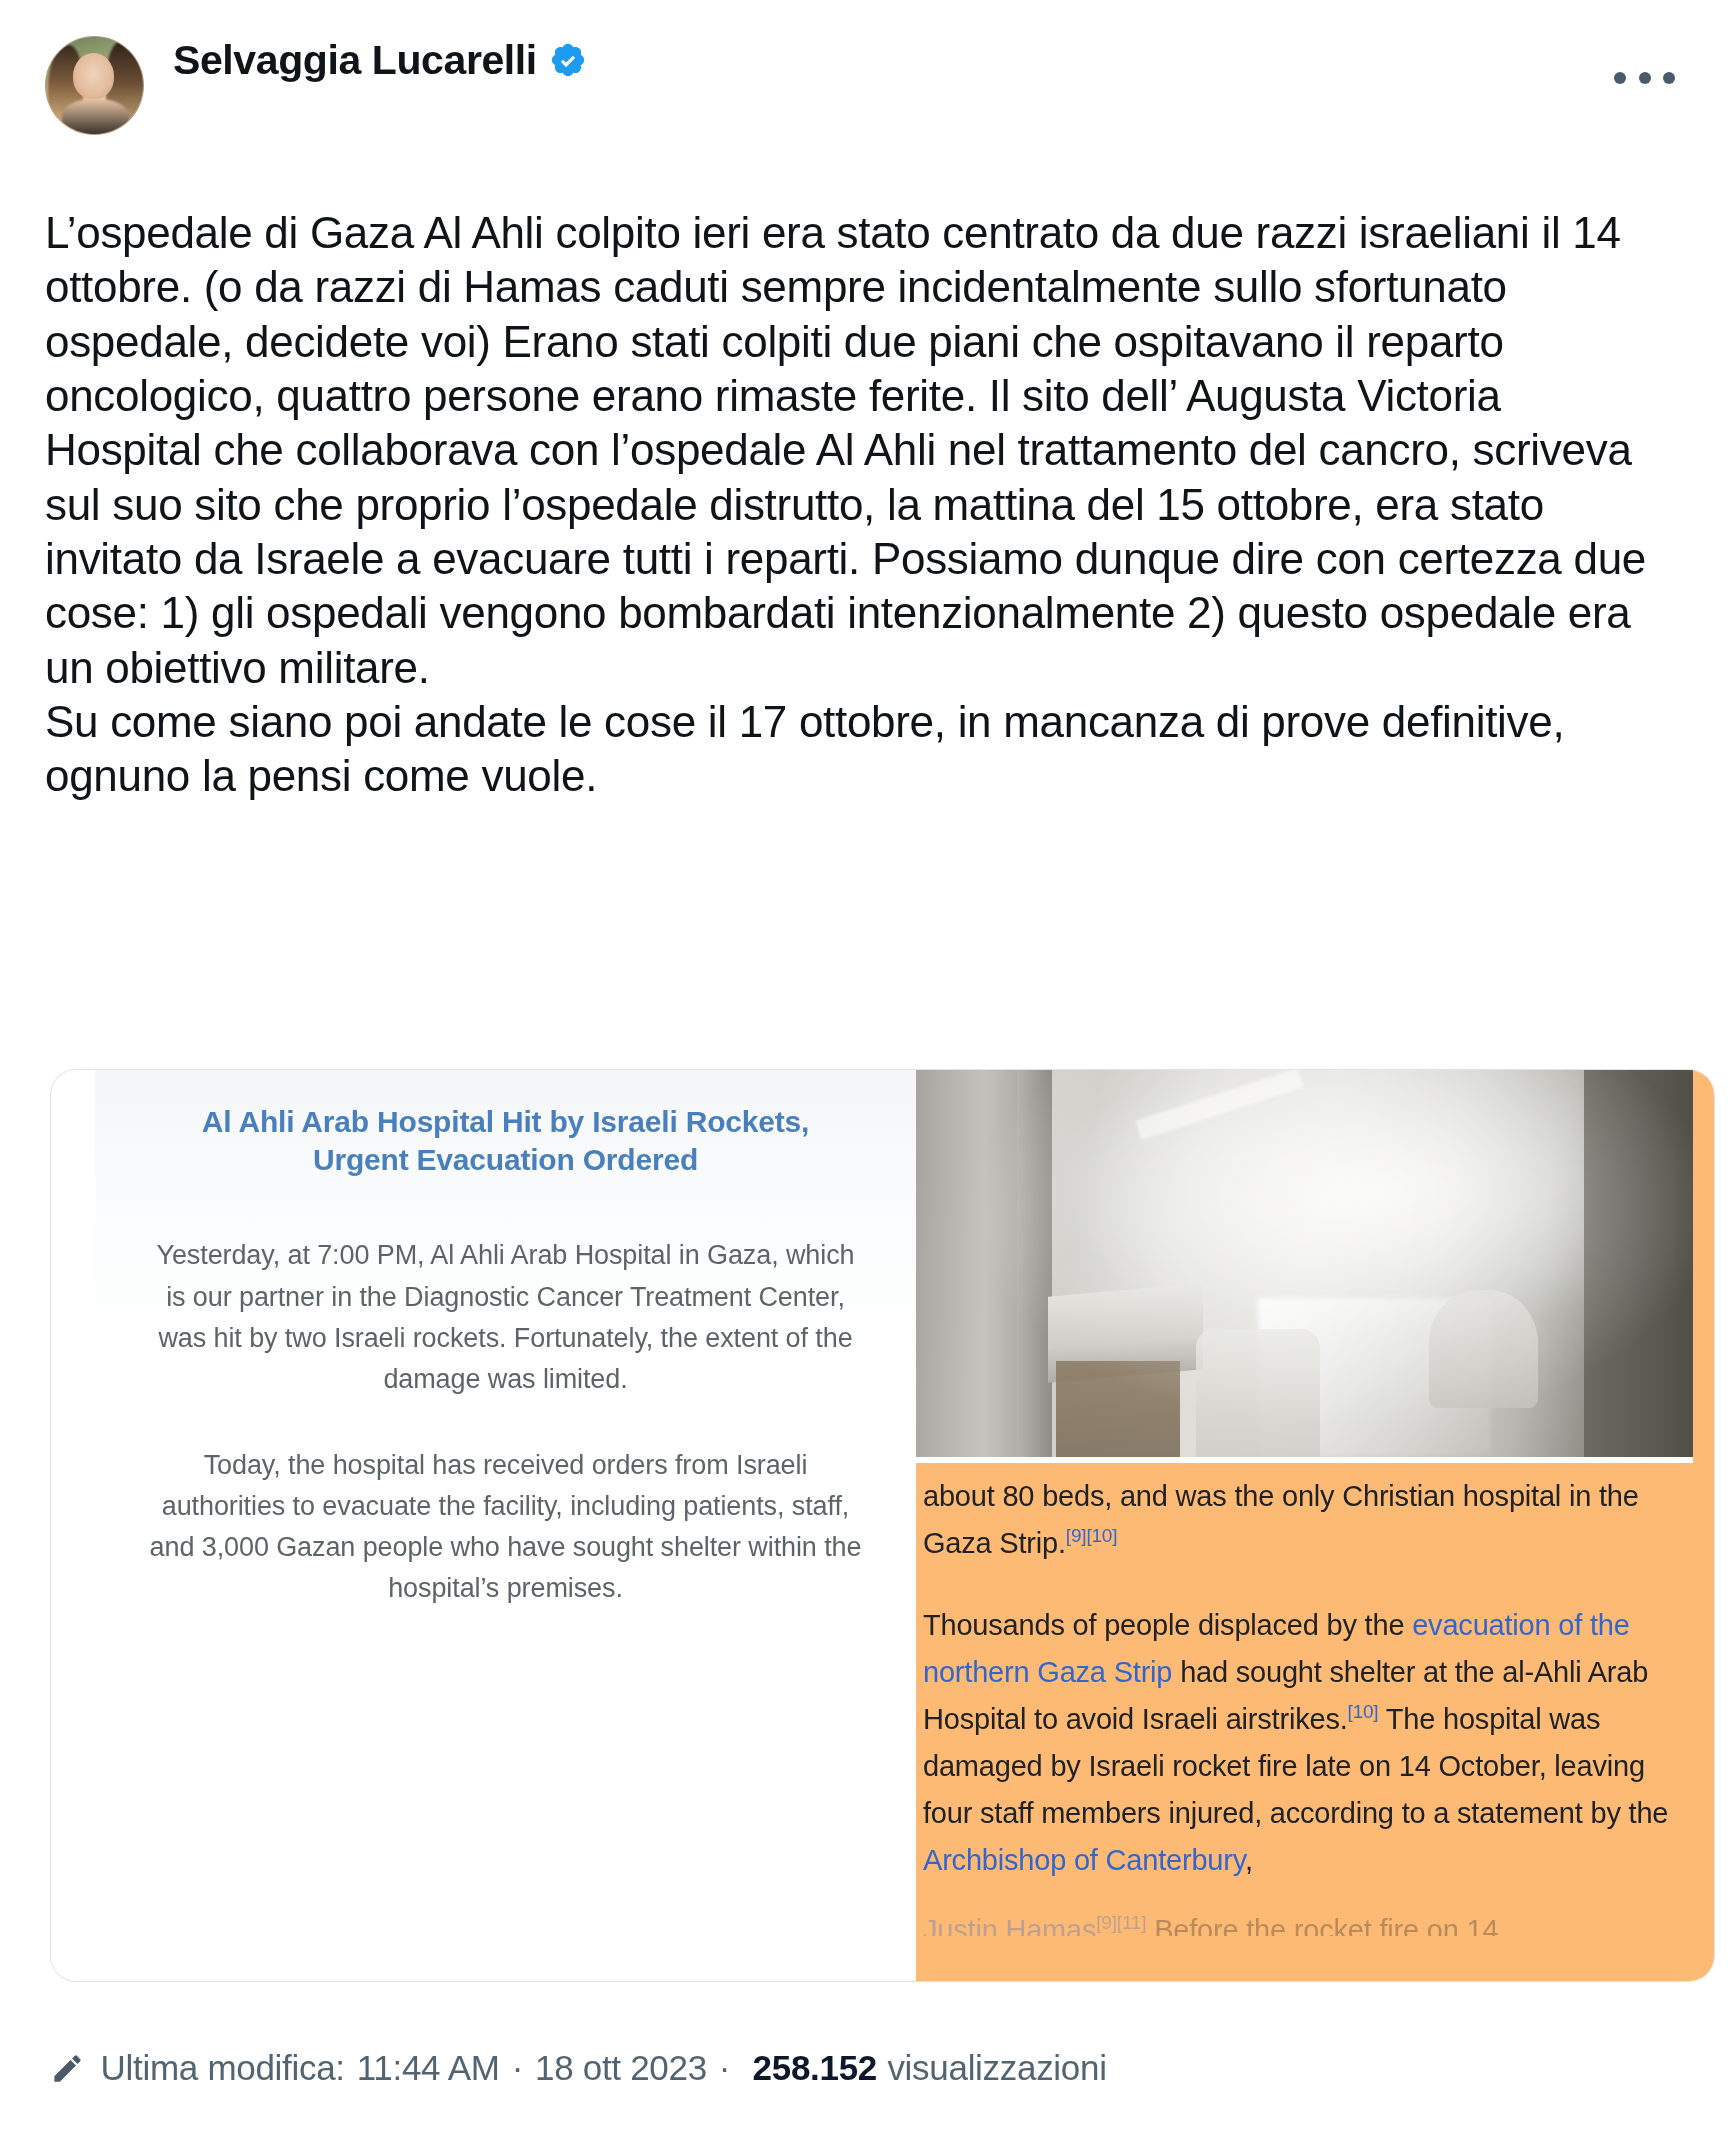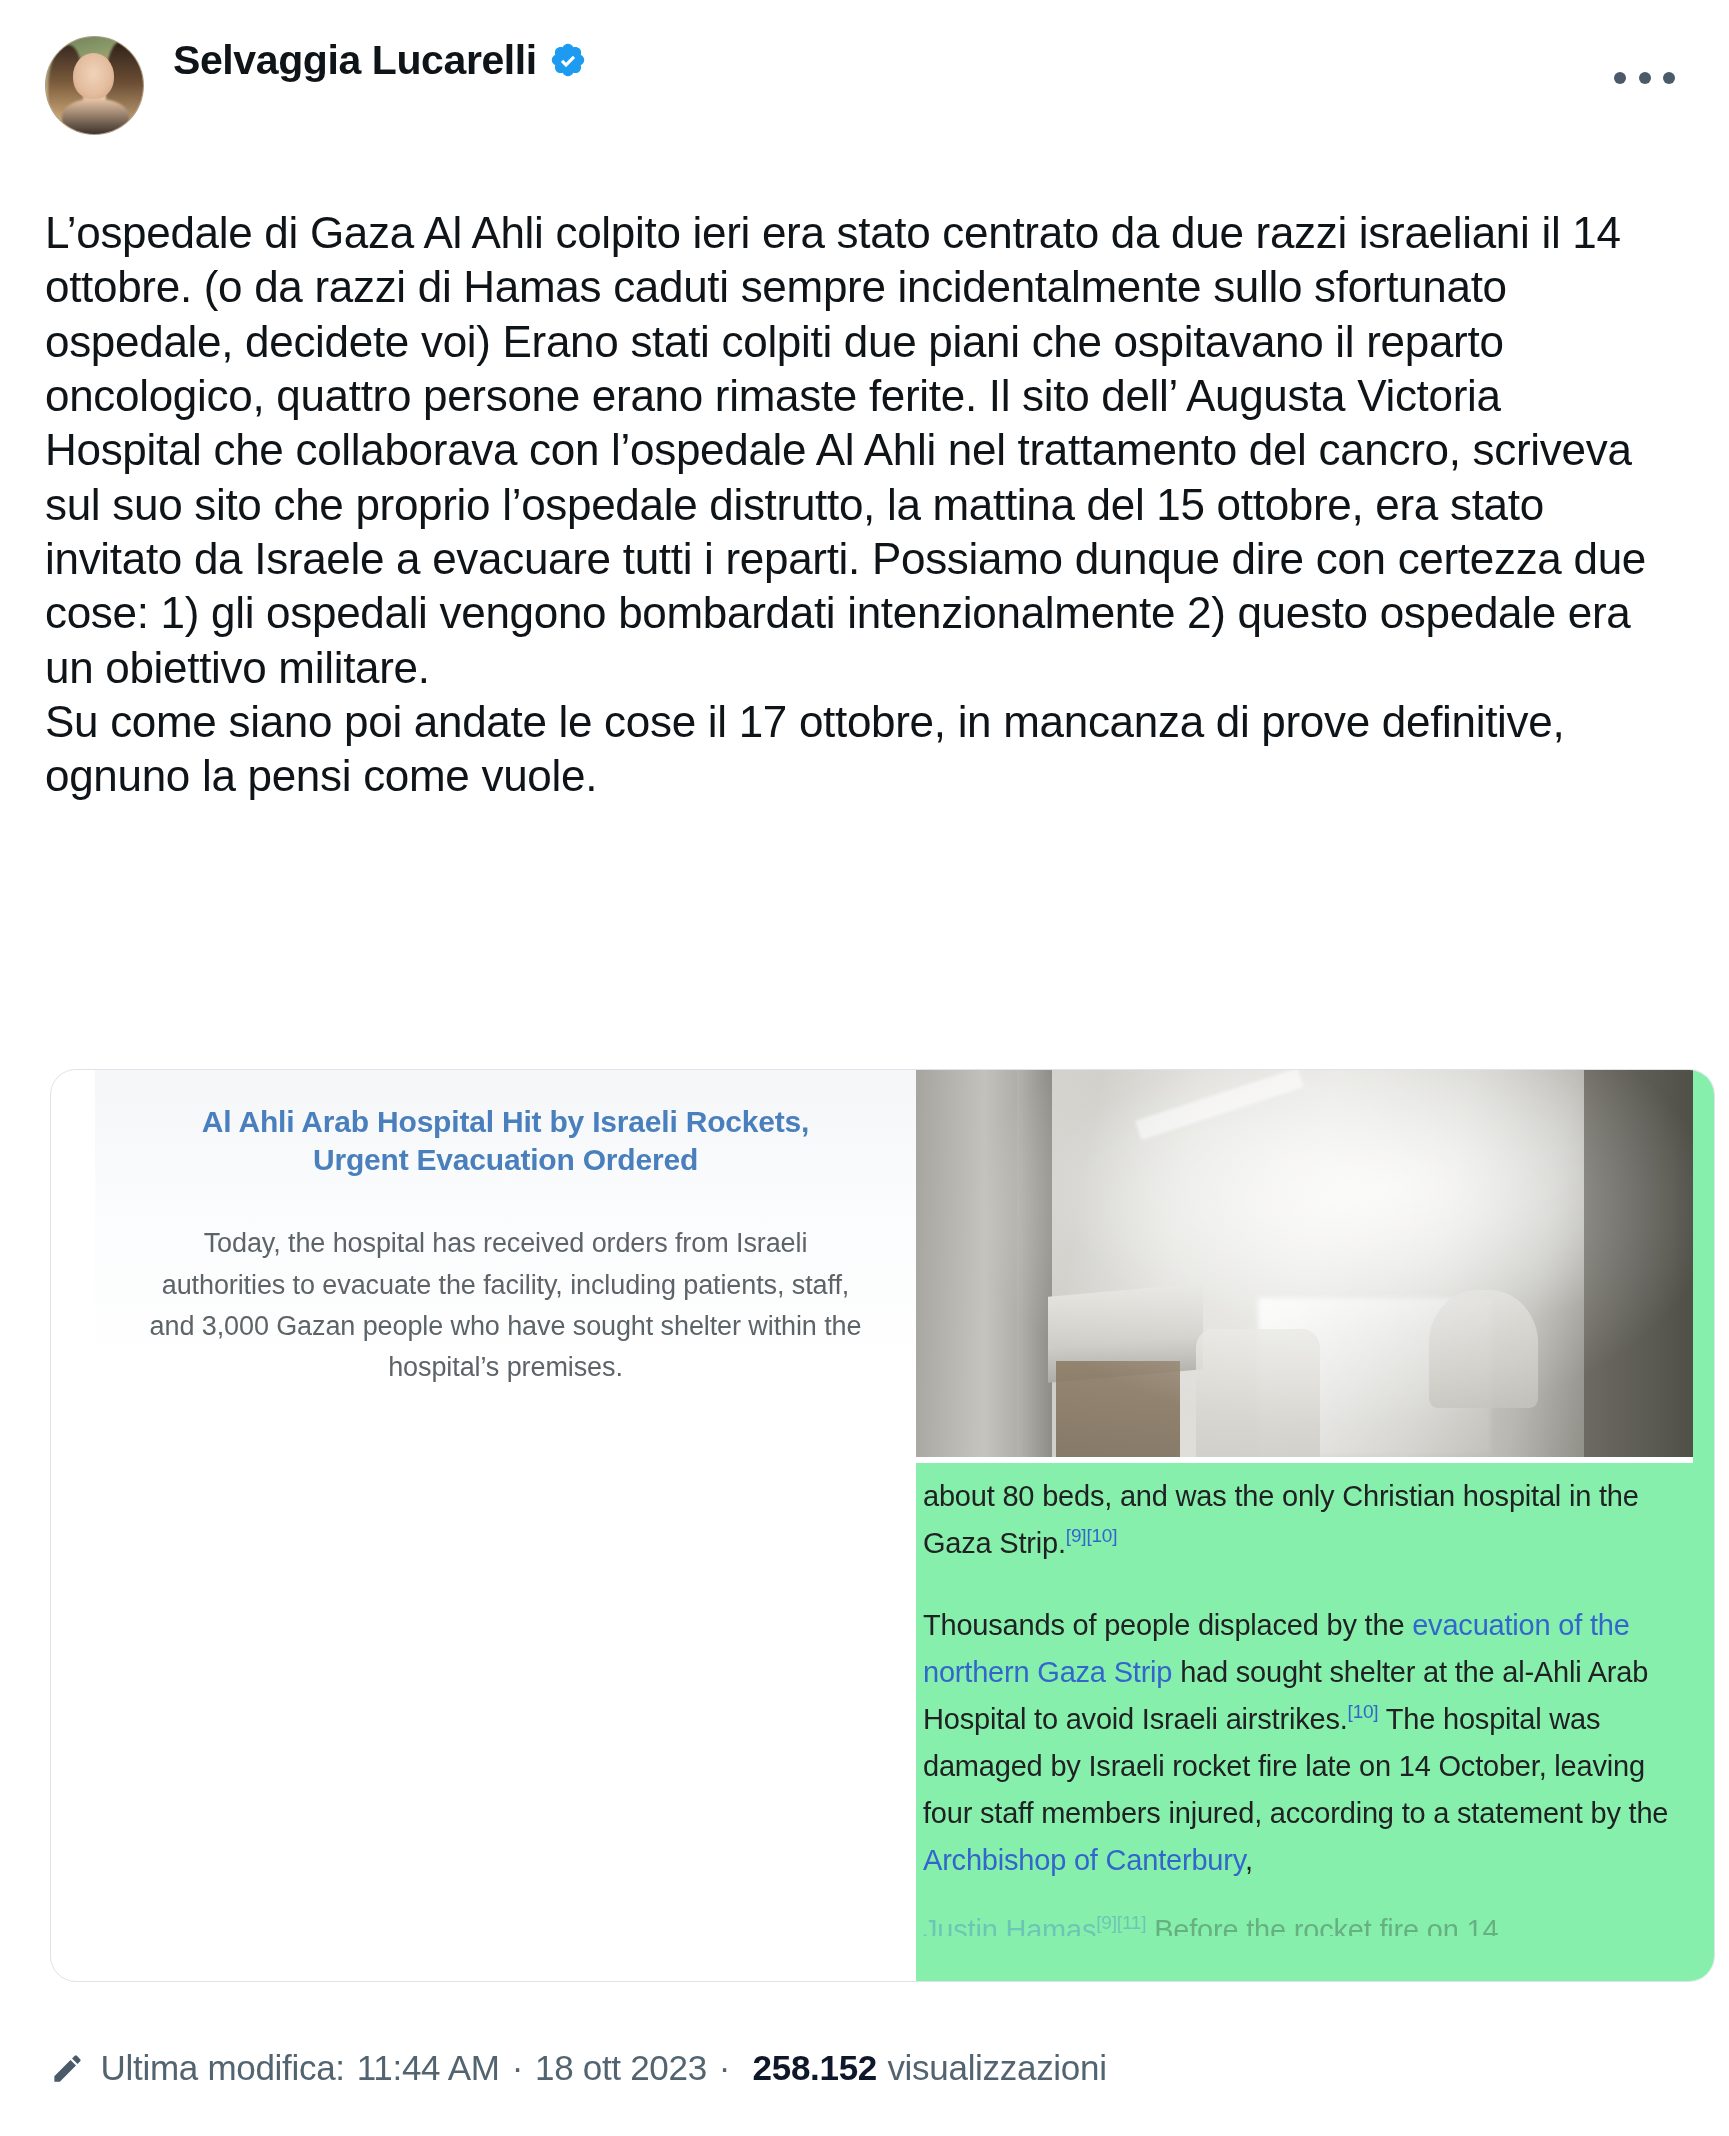--- a/index.html
+++ b/index.html
@@ -186,21 +186,21 @@
     font-size: 28px;
     line-height: 1.55;
     margin-top: 47px;
     padding: 0 19px;
   }
 
   .card-right {
     flex: 1 1 auto;
     position: relative;
     overflow: hidden;
-    background: #86efac;
+    background: #fdba74;
   }
   .photo-wrap {
     position: relative;
     width: 777px;
     height: 393px;
     overflow: hidden;
     background: #c9c7bd;
   }
   .photo {
     position: absolute;
@@ -346,20 +346,21 @@
     <i></i>
   </div>
 
   <div class="tweet-body">L’ospedale di Gaza Al Ahli colpito ieri era stato centrato da due razzi israeliani il 14 ottobre. (o da razzi di Hamas caduti sempre incidentalmente sullo sfortunato ospedale, decidete voi) Erano stati colpiti due piani che ospitavano il reparto oncologico, quattro persone erano rimaste ferite. Il sito dell’ Augusta Victoria Hospital che collaborava con l’ospedale Al Ahli nel trattamento del cancro, scriveva sul suo sito che proprio l’ospedale distrutto, la mattina del 15 ottobre, era stato invitato da Israele a evacuare tutti i reparti. Possiamo dunque dire con certezza due cose: 1) gli ospedali vengono bombardati intenzionalmente 2) questo ospedale era un obiettivo militare.
 Su come siano poi andate le cose il 17 ottobre, in mancanza di prove definitive, ognuno la pensi come vuole.</div>
 
   <div class="card">
 
     <div class="card-left">
       <div class="card-title">Al Ahli Arab Hospital Hit by Israeli Rockets, Urgent Evacuation Ordered</div>
+      <div class="card-para">Yesterday, at 7:00 PM, Al Ahli Arab Hospital in Gaza, which is our partner in the Diagnostic Cancer Treatment Center, was hit by two Israeli rockets. Fortunately, the extent of the damage was limited.</div>
       <div class="card-para second">Today, the hospital has received orders from Israeli authorities to evacuate the facility, including patients, staff, and 3,000 Gazan people who have sought shelter within the hospital’s premises.</div>
     </div>
 
     <div class="card-right">
       <div class="photo-wrap">
         <div class="photo">
           <div class="wall-left"></div>
           <div class="frame"></div>
           <div class="beam"></div>
           <div class="desk"></div>

